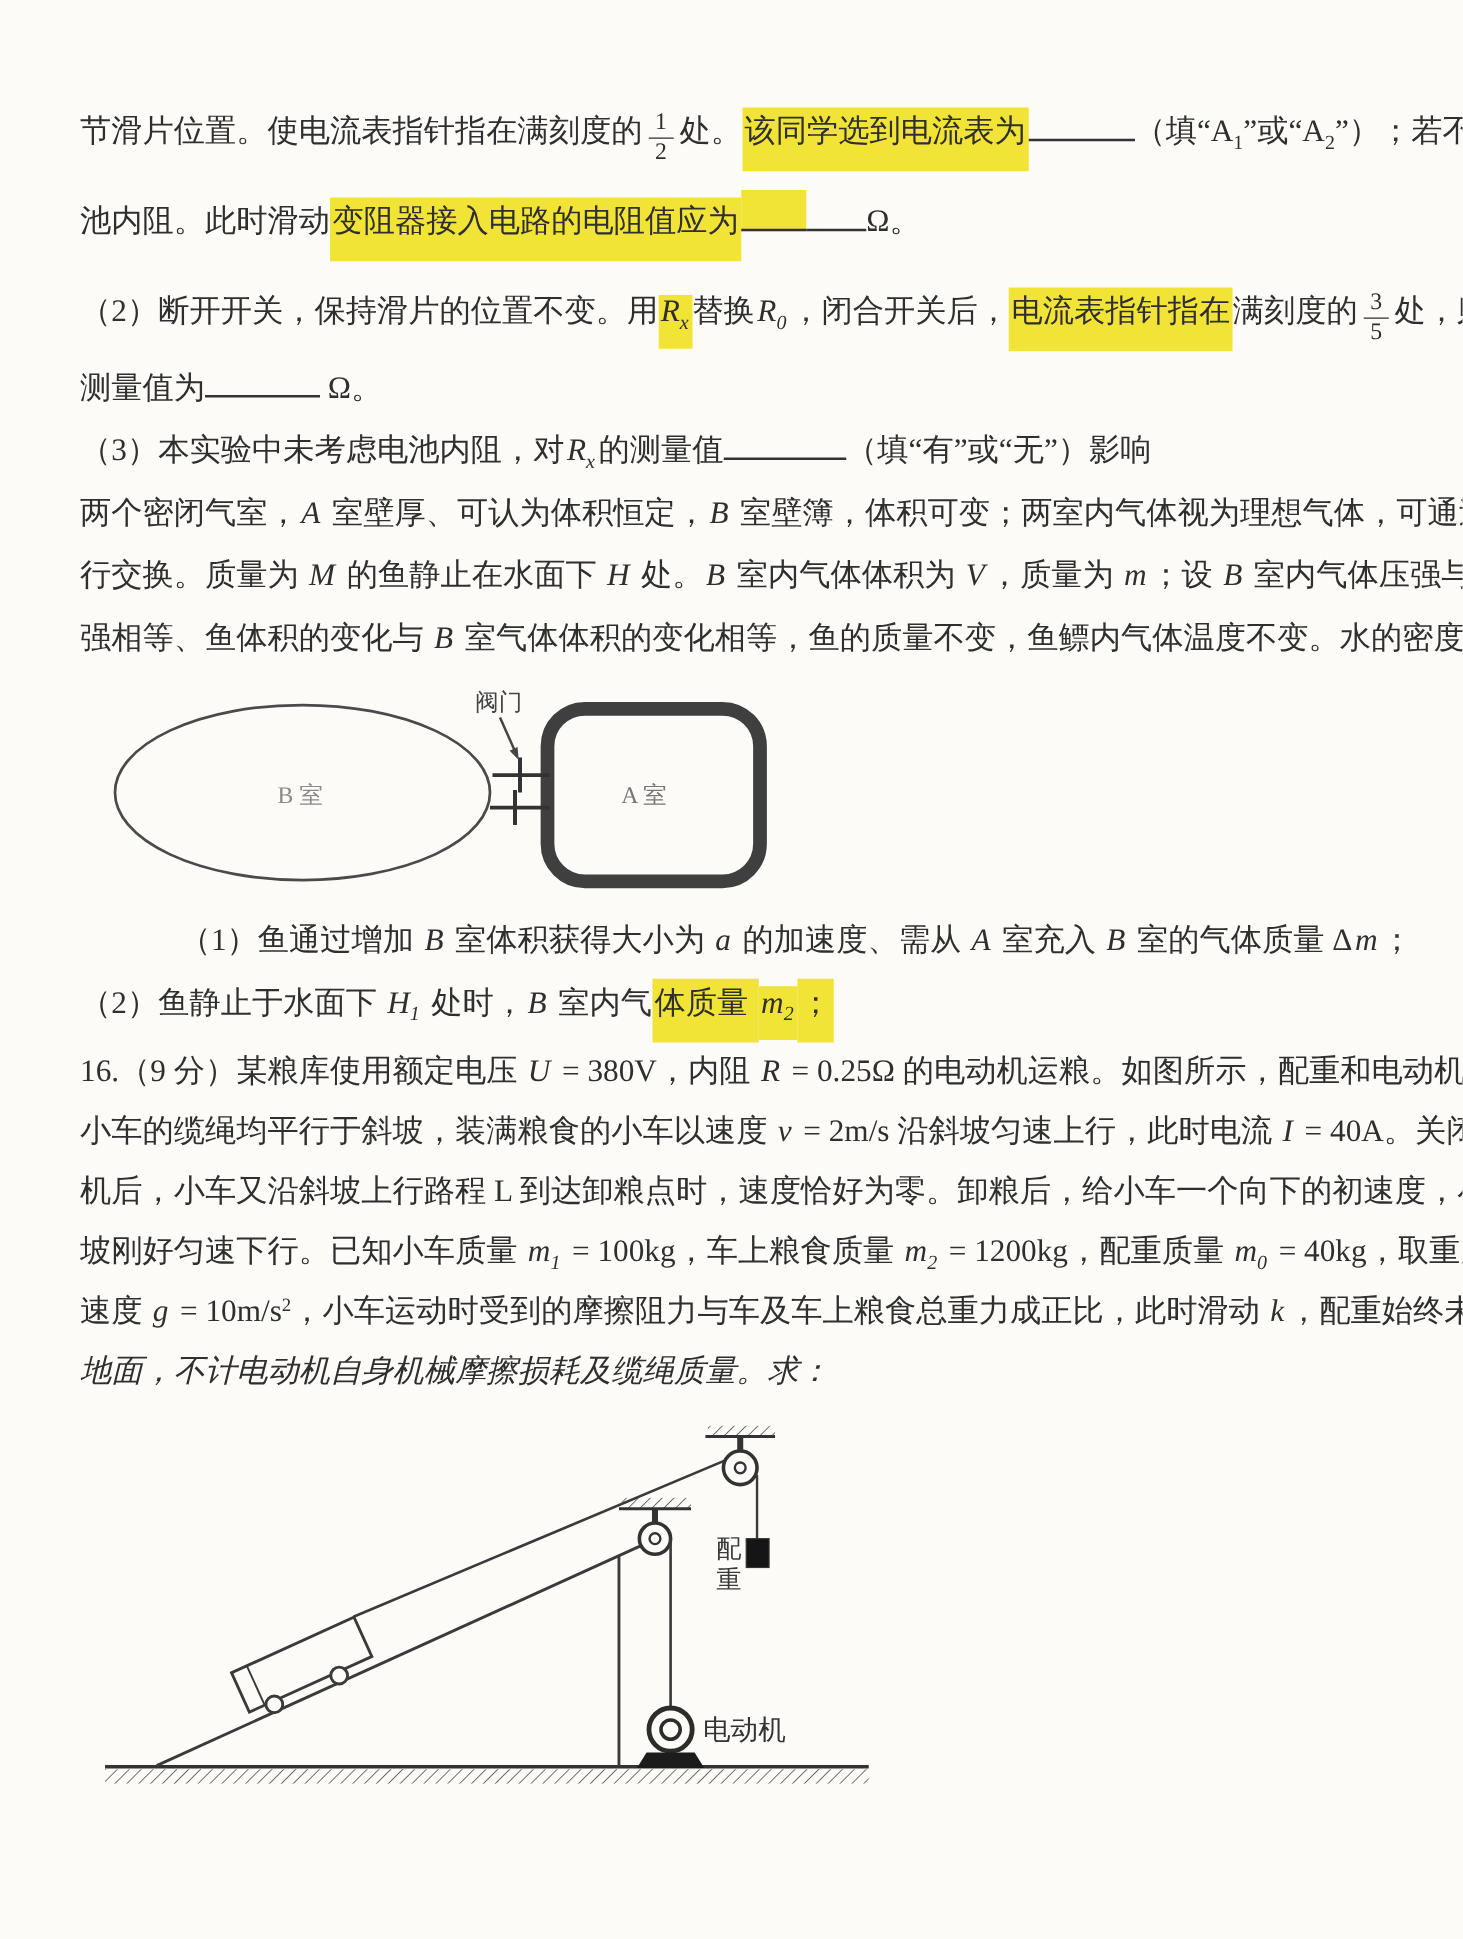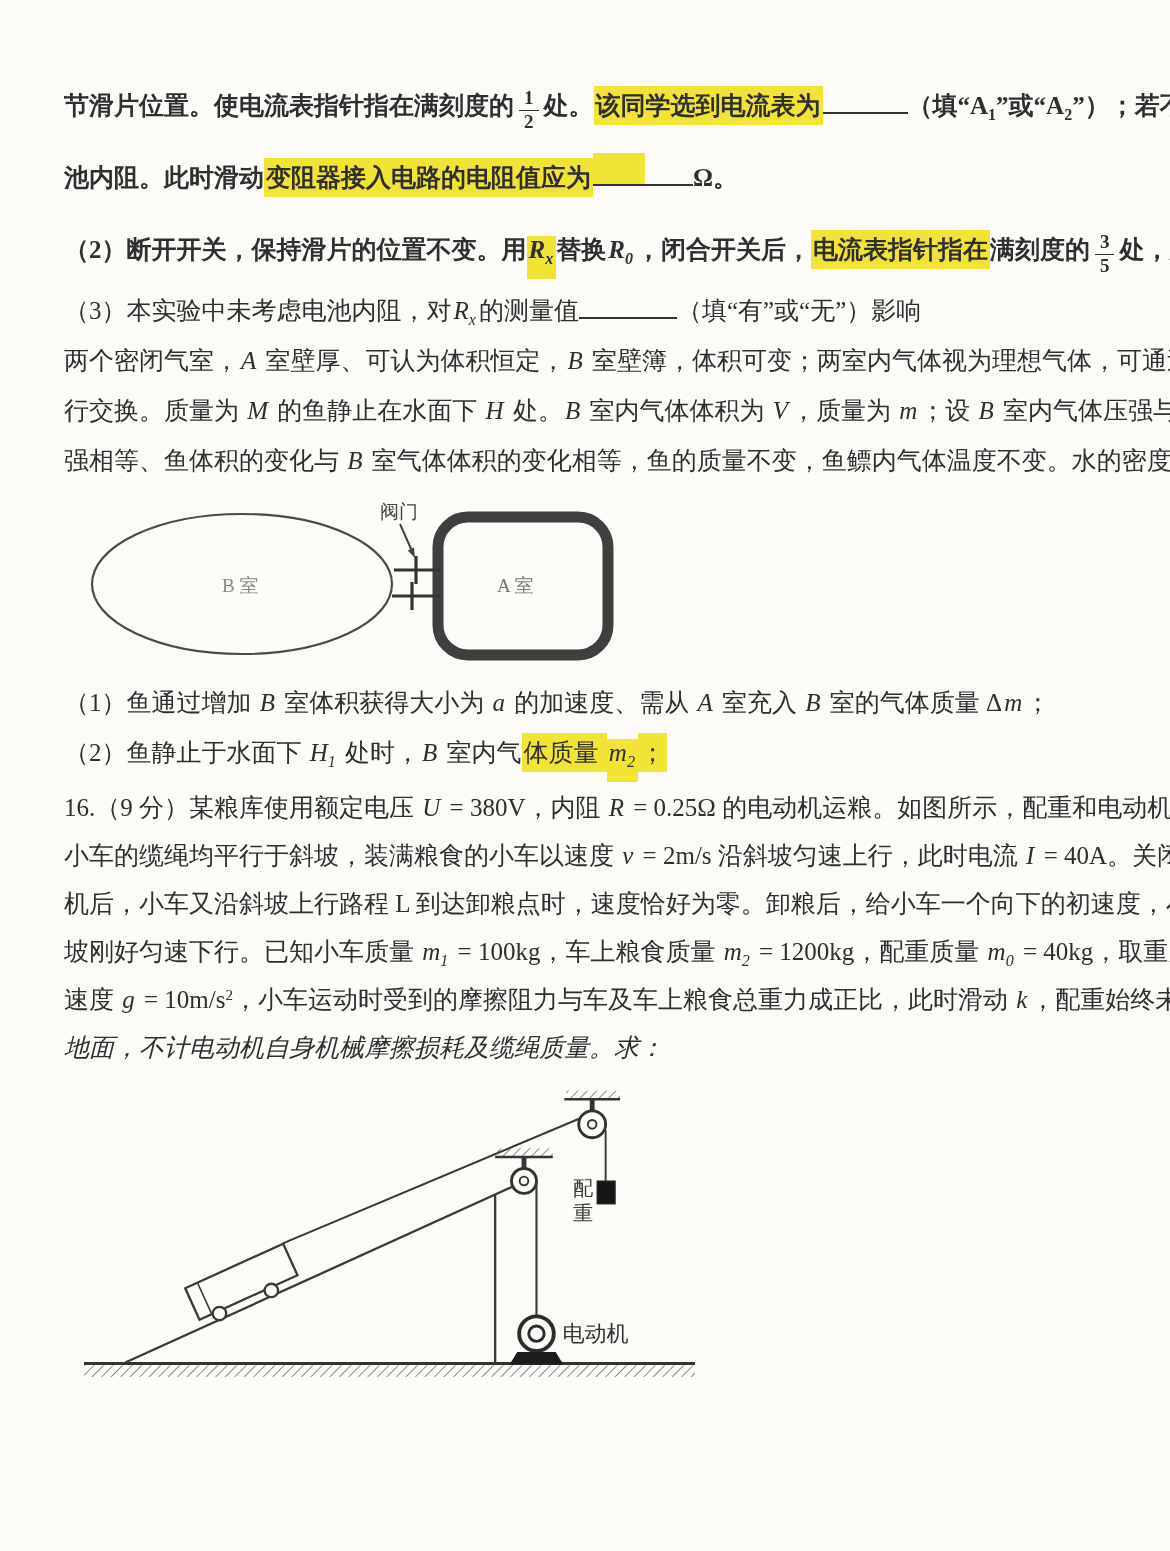--- a/index.html
+++ b/index.html
@@ -3,22 +3,22 @@
 <meta charset="utf-8">
 <style>
   html,body{margin:0;padding:0;}
   body{
     width:1170px;height:1551px;overflow:hidden;
     background:#fcfbf8;color:#2f2f2f;
     font-family:"Liberation Serif","DejaVu Serif",serif;
   }
   .content{padding:60px 40px 0 64px;font-size:25px;}
   .line{line-height:50px;white-space:nowrap;}
-  .line.tall{line-height:72px;font-weight:bold;}
-  .hl{background:#f2e437;padding:6px 2px 6px;}
+  .line.tall{line-height:72px;}
+  .hl{background:#f2e437;padding:6px 2px 18px;}
   .v{font-style:italic;padding:0 3px 16px 2px;}
   sub{font-size:16px;line-height:0;vertical-align:-6px;}
   sup{font-size:15px;line-height:0;vertical-align:8px;}
   .blank{display:inline-block;height:18px;border-bottom:2px solid #333;vertical-align:baseline;}
   .blank.hl{padding:6px 0 7px;}
   .frac{display:inline-block;vertical-align:-14px;text-align:center;font-size:19px;line-height:1.1;padding:0 5px;}
   .frac .num{display:block;border-bottom:1.8px solid #2f2f2f;padding:0 5px 1px;}
   .frac .den{display:block;padding-top:1px;}
   .fig{display:block;}
   .fig-fish{margin:6px 0 0 18px;}
@@ -27,20 +27,21 @@
 </style>
 </head>
 <body>
 
 <div class="content">
 
   <div>
       <div class="line tall" style="margin-top: 10px;"><span>节滑片位置。使电流表指针指在满刻度的</span><span class="frac"><span class="num">1</span><span class="den">2</span></span><span>处。</span><span class="hl">该同学选到电流表为</span><span class="blank" style="width: 85px;"></span><span>（填“</span><span>A<sub>1</sub></span><span>”或“</span><span>A<sub>2</sub></span><span>”）；若不考虑电</span></div>
       <div class="line tall"><span>池内阻。此时滑动</span><span class="hl">变阻器接入电路的电阻值应为</span><span class="blank hl" style="width: 52px;"></span><span class="blank" style="width: 48px;"></span><span>Ω。</span></div>
       <div class="line tall"><span>（2）断开开关，保持滑片的位置不变。用</span><span class="v hl">R<sub>x</sub></span><span>替换</span><span class="v">R<sub>0</sub></span><span>，闭合开关后，</span><span class="hl">电流表指针指在</span><span>满刻度的</span><span class="frac"><span class="num">3</span><span class="den">5</span></span><span>处，则</span></div>
+      <div class="line"><span>测量值为</span><span class="blank" style="width: 92px;"></span><span> Ω。</span></div>
       <div class="line"><span>（3）本实验中未考虑电池内阻，对</span><span class="v">R<sub>x</sub></span><span>的测量值</span><span class="blank" style="width: 98px;"></span><span>（填“有”或“无”）影响</span></div>
       <div class="line"><span>两个密闭气室，</span><span class="v">A</span><span> 室壁厚、可认为体积恒定，</span><span class="v">B</span><span> 室壁簿，体积可变；两室内气体视为理想气体，可通过阀门进</span></div>
       <div class="line"><span>行交换。质量为 </span><span class="v">M</span><span> 的鱼静止在水面下 </span><span class="v">H</span><span> 处。</span><span class="v">B</span><span> 室内气体体积为 </span><span class="v">V</span><span>，质量为 </span><span class="v">m</span><span>；设 </span><span class="v">B</span><span> 室内气体压强与鱼体外压</span></div>
       <div class="line"><span>强相等、鱼体积的变化与 </span><span class="v">B</span><span> 室气体体积的变化相等，鱼的质量不变，鱼鳔内气体温度不变。水的密度为 </span></div>
     </div>
 
   <svg class="fig fig-fish" width="540" height="180" viewBox="0 0 540 180">
     <ellipse cx="160" cy="92" rx="150" ry="70" fill="none" stroke="#4a4a4a" stroke-width="2.2"></ellipse>
     <text x="140" y="100" font-size="19" fill="#8a8a8a">B 室</text>
     <rect x="356" y="25" width="170" height="138" rx="30" fill="none" stroke="#3f3f3f" stroke-width="11"></rect>
@@ -52,21 +53,21 @@
       <line x1="330" y1="90" x2="330" y2="118" stroke-width="3.2"></line>
     </g>
     <text x="298" y="26" font-size="19" fill="#444">阀门</text>
     <g>
       <line x1="318" y1="32" x2="330" y2="59" stroke="#444" stroke-width="2"></line>
       <polygon points="333,66 332,55.5 325.7,58.5" fill="#444"></polygon>
     </g>
   </svg>
 
   <div>
-      <div class="line" style="margin-top: 6px;"><span>（1）鱼通过增加 </span><span class="v">B</span><span> 室体积获得大小为 </span><span class="v">a</span><span> 的加速度、需从 </span><span class="v">A</span><span> 室充入 </span><span class="v">B</span><span> 室的气体质量 Δ</span><span class="v">m</span><span>；</span></div>
+      <div class="line" style="margin-top: 6px; text-align: right;"><span>（1）鱼通过增加 </span><span class="v">B</span><span> 室体积获得大小为 </span><span class="v">a</span><span> 的加速度、需从 </span><span class="v">A</span><span> 室充入 </span><span class="v">B</span><span> 室的气体质量 Δ</span><span class="v">m</span><span>；</span></div>
       <div class="line"><span>（2）鱼静止于水面下 </span><span class="v">H<sub>1</sub></span><span> 处时，</span><span class="v">B</span><span> 室内气</span><span class="hl">体质量 </span><span class="v hl">m<sub>2</sub></span><span class="hl">；</span></div>
     </div>
 
   <div>
       <div class="line" style="margin-top: 6px; line-height: 48px;"><span>16.（9 分）某粮库使用额定电压 </span><span class="v">U</span><span> = 380V，内阻 </span><span class="v">R</span><span> = 0.25Ω 的电动机运粮。如图所示，配重和电动机连接</span></div>
       <div class="line" style="line-height: 48px;"><span>小车的缆绳均平行于斜坡，装满粮食的小车以速度 </span><span class="v">v</span><span> = 2m/s 沿斜坡匀速上行，此时电流 </span><span class="v">I</span><span> = 40A。关闭电动</span></div>
       <div class="line" style="line-height: 48px;"><span>机后，小车又沿斜坡上行路程 L 到达卸粮点时，速度恰好为零。卸粮后，给小车一个向下的初速度，小车沿斜</span></div>
       <div class="line" style="line-height: 48px;"><span>坡刚好匀速下行。已知小车质量 </span><span class="v">m<sub>1</sub></span><span> = 100kg，车上粮食质量 </span><span class="v">m<sub>2</sub></span><span> = 1200kg，配重质量 </span><span class="v">m<sub>0</sub></span><span> = 40kg，取重力加</span></div>
       <div class="line" style="line-height: 48px;"><span>速度 </span><span class="v">g</span><span> = 10m/s</span><span><sup>2</sup></span><span>，小车运动时受到的摩擦阻力与车及车上粮食总重力成正比，此时滑动 </span><span class="v">k</span><span>，配重始终未接触</span></div>
       <div class="line" style="line-height: 48px; font-style: italic;"><span>地面，不计电动机自身机械摩擦损耗及缆绳质量。求：</span></div>

